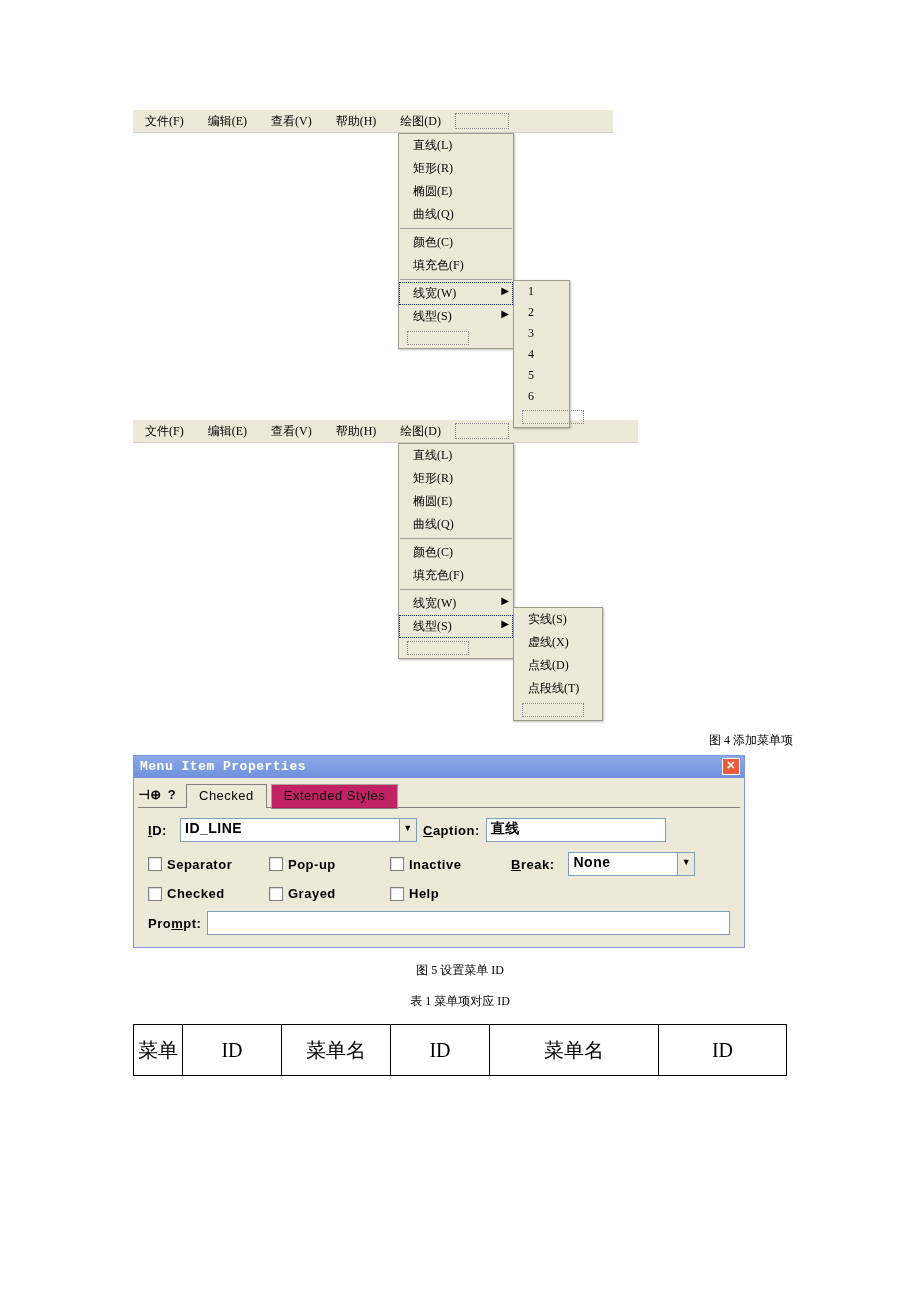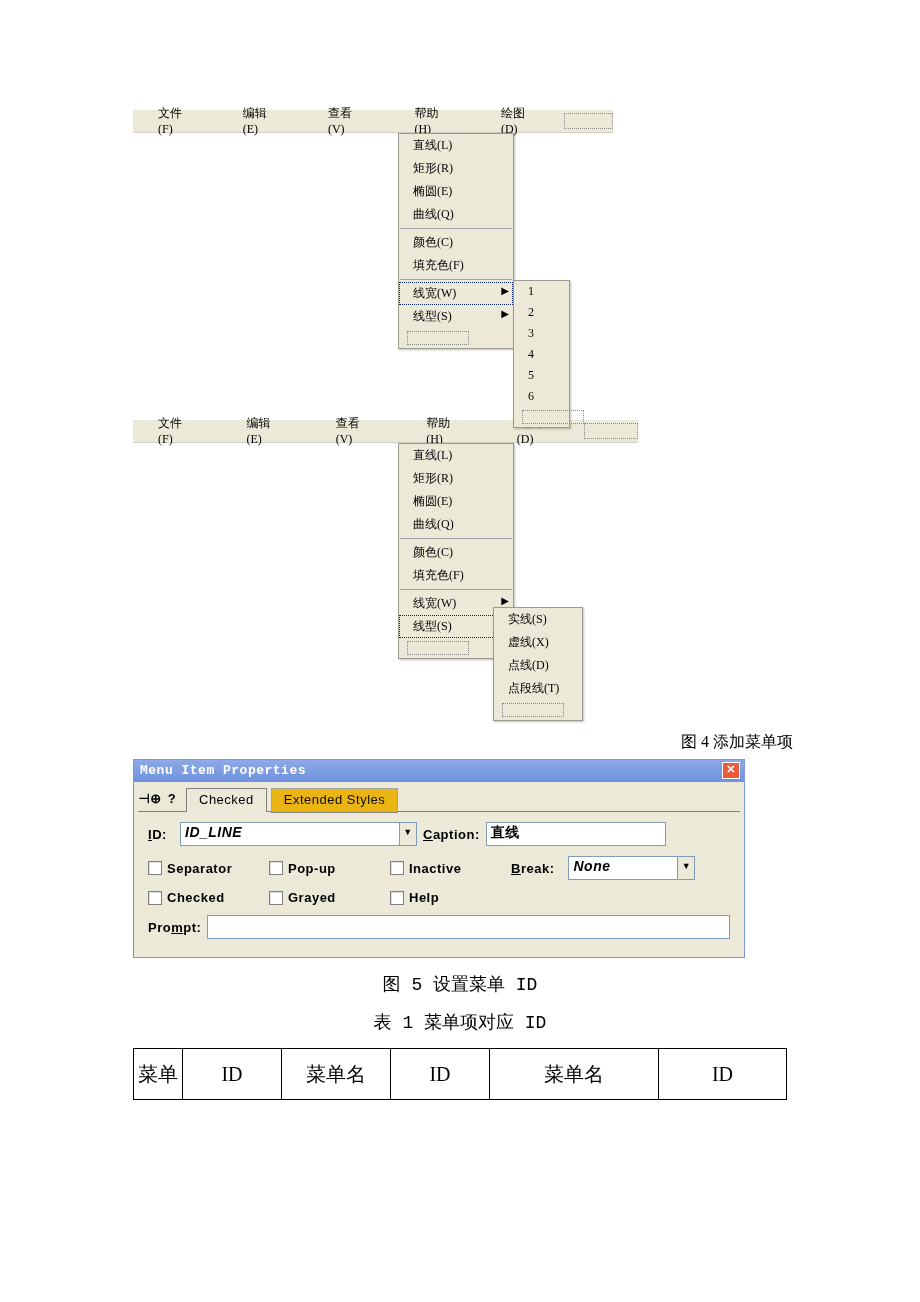--- a/index.html
+++ b/index.html
@@ -19,21 +19,21 @@
     display: flex;
     background: #ece9d8;
     border-bottom: 1px solid #d4d0c8;
     height: 22px;
     align-items: center;
     width: 480px;
   }
   .menubar2 { width: 505px; }
   .mitem {
     padding: 2px 4px;
-    margin: 0 21px;
+    margin: 0 8px;
     font-size: 12px;
     cursor: default;
   }
   .edit-slot {
     border: 1px dotted #888;
     width: 52px;
     height: 14px;
     margin-left: 2px;
   }
   .dropdown {
@@ -124,21 +124,21 @@
     display: inline-flex;
     align-items: center;
     justify-content: center;
     font-size: 13px;
     margin-right: 2px;
   }
   .tab {
     padding: 3px 12px 5px 12px;
     border: 1px solid #808080;
     border-bottom: none;
-    background: #eab308;
+    background: #be185d;
     position: relative;
     top: 1px;
     font-weight: normal;
   }
   .tab.active {
     background: #ece9d8;
     z-index: 2;
   }
   .tab.inactive {
     border: 1px solid #a0a0a0;
@@ -173,49 +173,48 @@
     background: #ece9d8;
     border: 1px solid #7f9db9;
     border-left: none;
     text-align: center;
     line-height: 18px;
     font-size: 9px;
   }
   .combo {
     display: flex;
     align-items: stretch;
-    font-style: italic;
   }
   .chk {
     display: inline-flex;
     align-items: center;
     gap: 5px;
     width: 115px;
     font-weight: bold;
     font-size: 13px;
   }
   .chk .box {
     width: 12px;
     height: 12px;
     border: 1px solid #808080;
     background: #fff;
     box-shadow: inset 1px 1px 0 #ddd;
   }
   
   .caption {
-    font-size: 18px;
+    font-size: 12px;
     text-align: center;
     margin: 14px 0;
-    font-family: Liberation Mono, monospace;
+    font-family: Liberation Serif, serif;
   }
   .caption-right {
     text-align: right;
     padding-right: 0;
     width: 660px;
-    font-size: 16px;
+    font-size: 12px;
     margin: 6px 0 4px 0;
     font-family: "SimSun", serif;
   }
   
   table.idtable {
     border-collapse: collapse;
     width: 654px;
     margin: 6px 0;
   }
   table.idtable td {
@@ -302,21 +301,21 @@
       </div>
       <div class="row hover">
         <span>线型(S)</span>
         <span class="arrow">▶</span>
       </div>
       <div class="editslot">
           <div class="box"></div>
         </div>
     </div>
 
-    <div class="dropdown" style="left:360px; top:187px; width:88px;">
+    <div class="dropdown" style="left:380px; top:187px; width:88px;">
       <div class="row">实线(S)</div>
       <div class="row">虚线(X)</div>
       <div class="row">点线(D)</div>
       <div class="row">点段线(T)</div>
       <div class="editslot">
           <div class="box"></div>
         </div>
     </div>
   </div>
 
@@ -372,21 +371,21 @@
         <span class="chk">
           <span class="box"></span>
           <span>Grayed</span>
         </span>
         <span class="chk">
           <span class="box"></span>
           <span>Help</span>
         </span>
       </div>
 
-      <div class="frow" style="margin-bottom:8px;align-items:center;">
+      <div class="frow" style="margin-bottom:2px;align-items:center;">
         <span class="lbl">Pro<u>m</u>pt:</span>
         <div class="textbox" style="flex:1;"></div>
       </div>
     </div>
   </div>
 
   <div class="caption">图 5   设置菜单 ID</div>
 
   <div class="caption">表 1   菜单项对应 ID</div>
 

